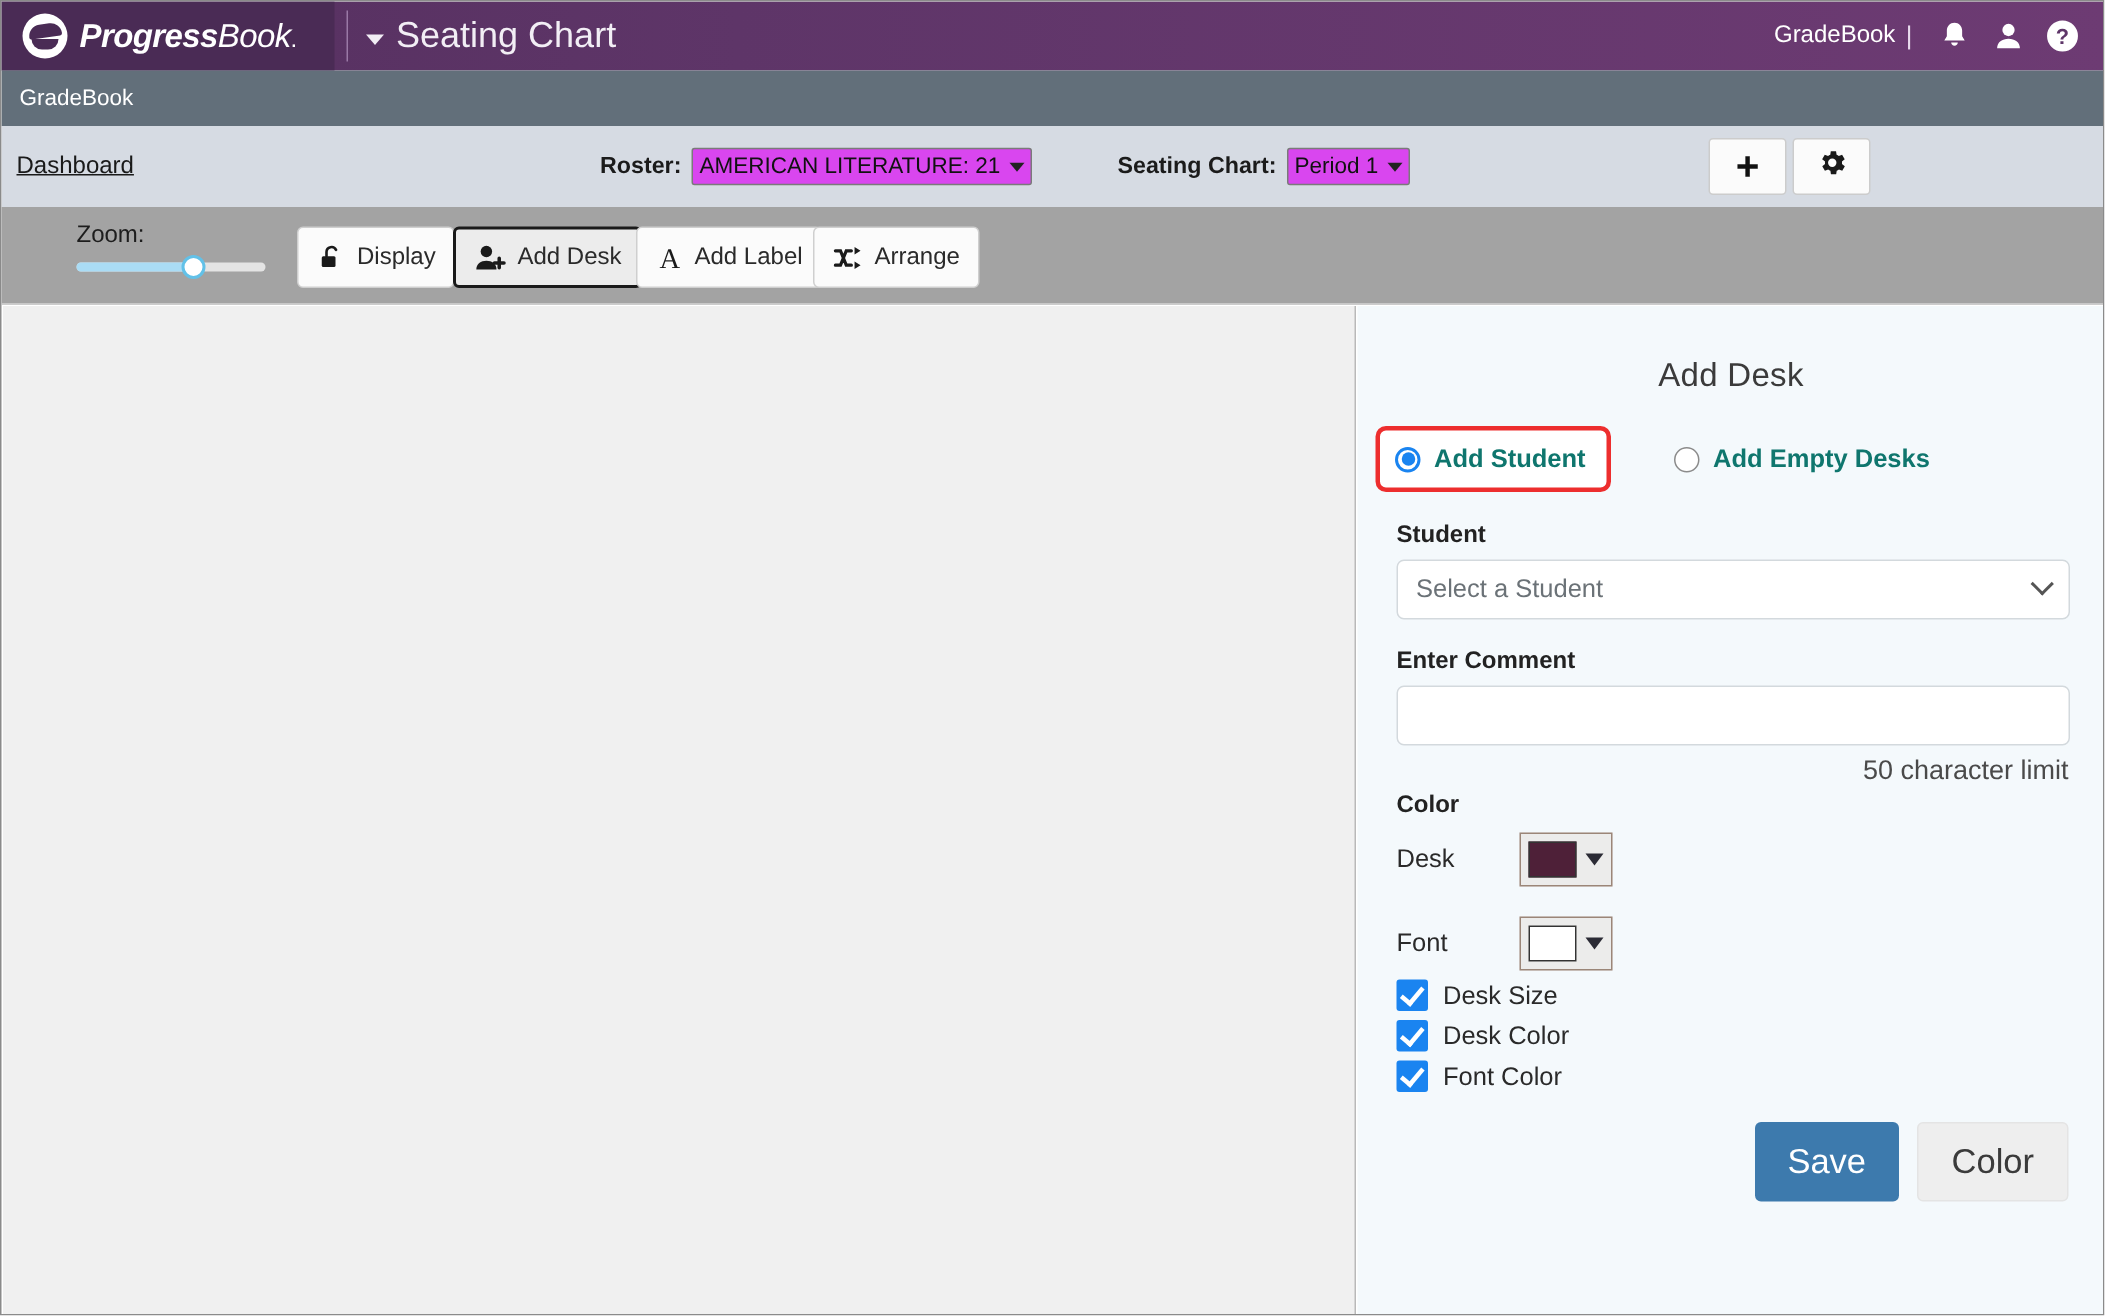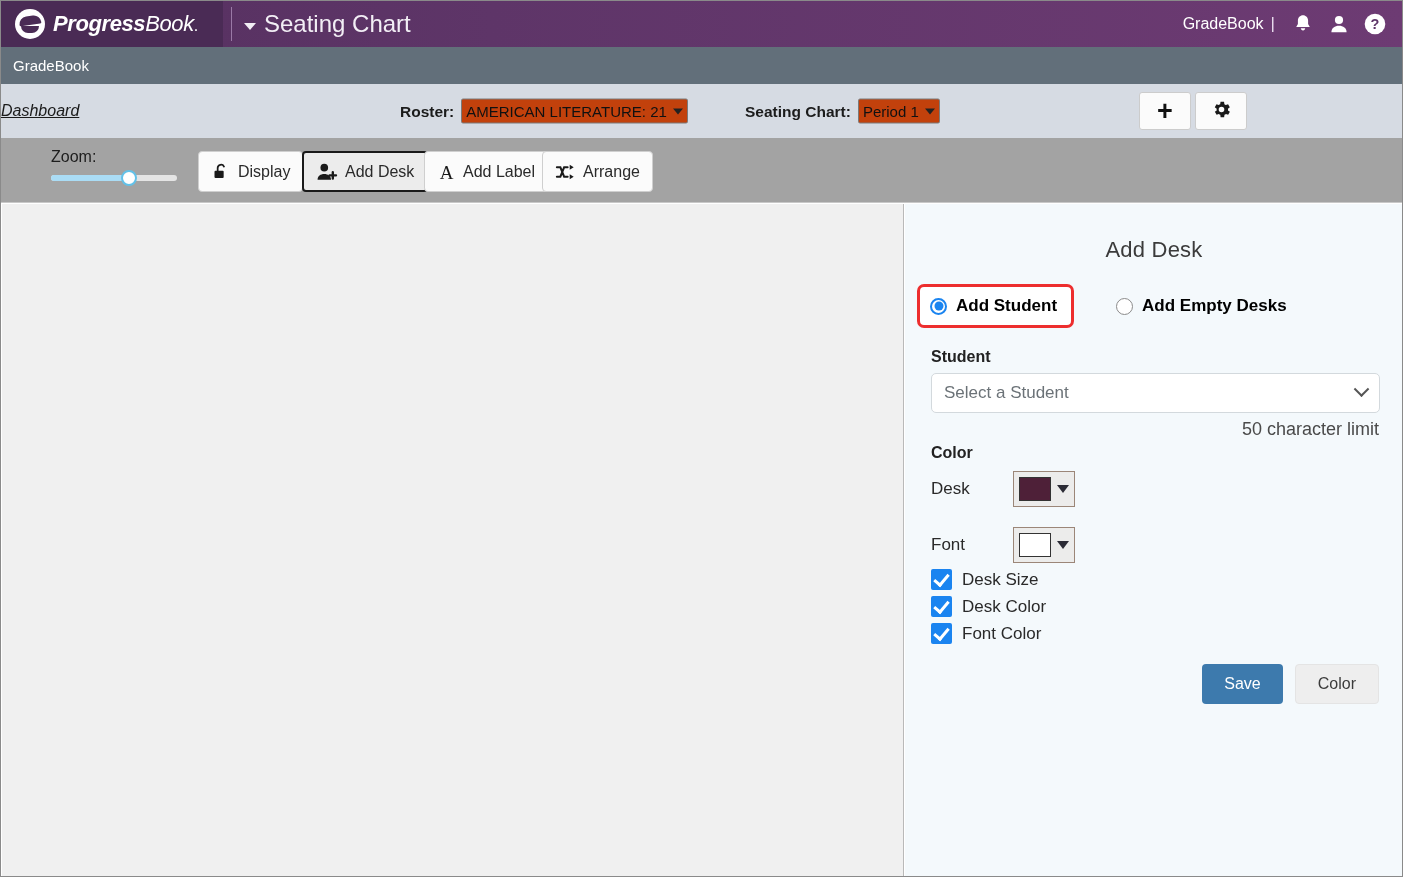--- a/index.html
+++ b/index.html
@@ -109,37 +109,37 @@
   .subbar span { color: #ffffff; font-size: 15px; }
 
   
   .ctrlbar {
     position: absolute; top: 83px; left: 0;
     width: 1403px; height: 54px;
     background: #d6dbe3;
     display: flex; align-items: center;
   }
   .crumb {
+    margin-left: 10px;
     font-size: 16px;
     color: #1a1a1a;
     text-decoration: underline;
     cursor: pointer;
-    font-style: italic;
   }
   .roster-group {
     position: absolute; left: 399px; top: 50%; transform: translateY(-50%);
     display: flex; align-items: center;
   }
   .fld-label {
     font-size: 15.5px; font-weight: bold; color: #1b1b1b;
     margin-right: 7px;
   }
   .sel {
     height: 25px;
-    background: #c2410c;
+    background: #d946ef;
     border: 1px solid #7a7a7a;
     border-radius: 2px;
     font-size: 15px;
     color: #111;
     font-family: "Liberation Sans", sans-serif;
     padding: 0 4px;
     display: flex; align-items: center;
     cursor: pointer;
   }
   .sel .chev {
@@ -266,21 +266,21 @@
   .rdo.on { border: 2px solid #1a84f0; }
   .rdo.on::after {
     content: "";
     position: absolute;
     left: 50%; top: 50%;
     transform: translate(-50%, -50%);
     width: 9px; height: 9px;
     border-radius: 50%;
     background: #1a84f0;
   }
-  .rdo-label { font-size: 17px; font-weight: bold; color: #000000; }
+  .rdo-label { font-size: 17px; font-weight: bold; color: #0f766e; }
 
   .fgroup { padding: 0 24px 0 26px; }
   .fgroup .lbl {
     font-size: 16px; font-weight: bold; color: #222;
     margin-bottom: 7px;
   }
   .inp {
     width: 449px; height: 40px;
     background: #ffffff;
     border: 1px solid #d3d9dd;
@@ -357,23 +357,23 @@
     transform: rotate(40deg);
   }
   .chk-label { font-size: 17px; color: #2a2a2a; }
   .btn-row {
     display: flex; align-items: center; justify-content: flex-end;
     padding-right: 24px;
     margin-top: 20px;
     gap: 12px;
   }
   .btn {
-    height: 40px;
+    height: 53px;
     border-radius: 4px;
-    font-size: 16px;
+    font-size: 23px;
     display: flex; align-items: center; justify-content: center;
     cursor: pointer;
     padding: 0 22px;
   }
   .btn.save { background: #3d7aad; color: #ffffff; }
   .btn.cancel { background: #eeeeee; color: #3b3b3b; border: 1px solid #e4e4e4; }
 </style>
 </head>
 <body>
 
@@ -515,20 +515,26 @@
     </div>
 
     <div class="fgroup" style="margin-top:20px;">
       <div class="lbl">Student</div>
       <div class="inp">
         <span>Select a Student</span>
         <span class="sel-chev"></span>
       </div>
     </div>
 
+    <div class="fgroup" style="margin-top:19px;">
+      <div class="lbl">Enter Comment</div>
+      <div class="inp">
+        <span></span>
+      </div>
+    </div>
     <div class="hint">50 character limit</div>
 
     <div class="sec-title" style="margin-top:4px;">Color</div>
 
     <div class="color-row">
       <span class="clbl">Desk</span>
       <div class="swatch-btn">
         <span class="swatch" id="desk-swatch" style="background: rgb(78, 32, 56);"></span>
         <span class="swatch-arrow"></span>
       </div>

